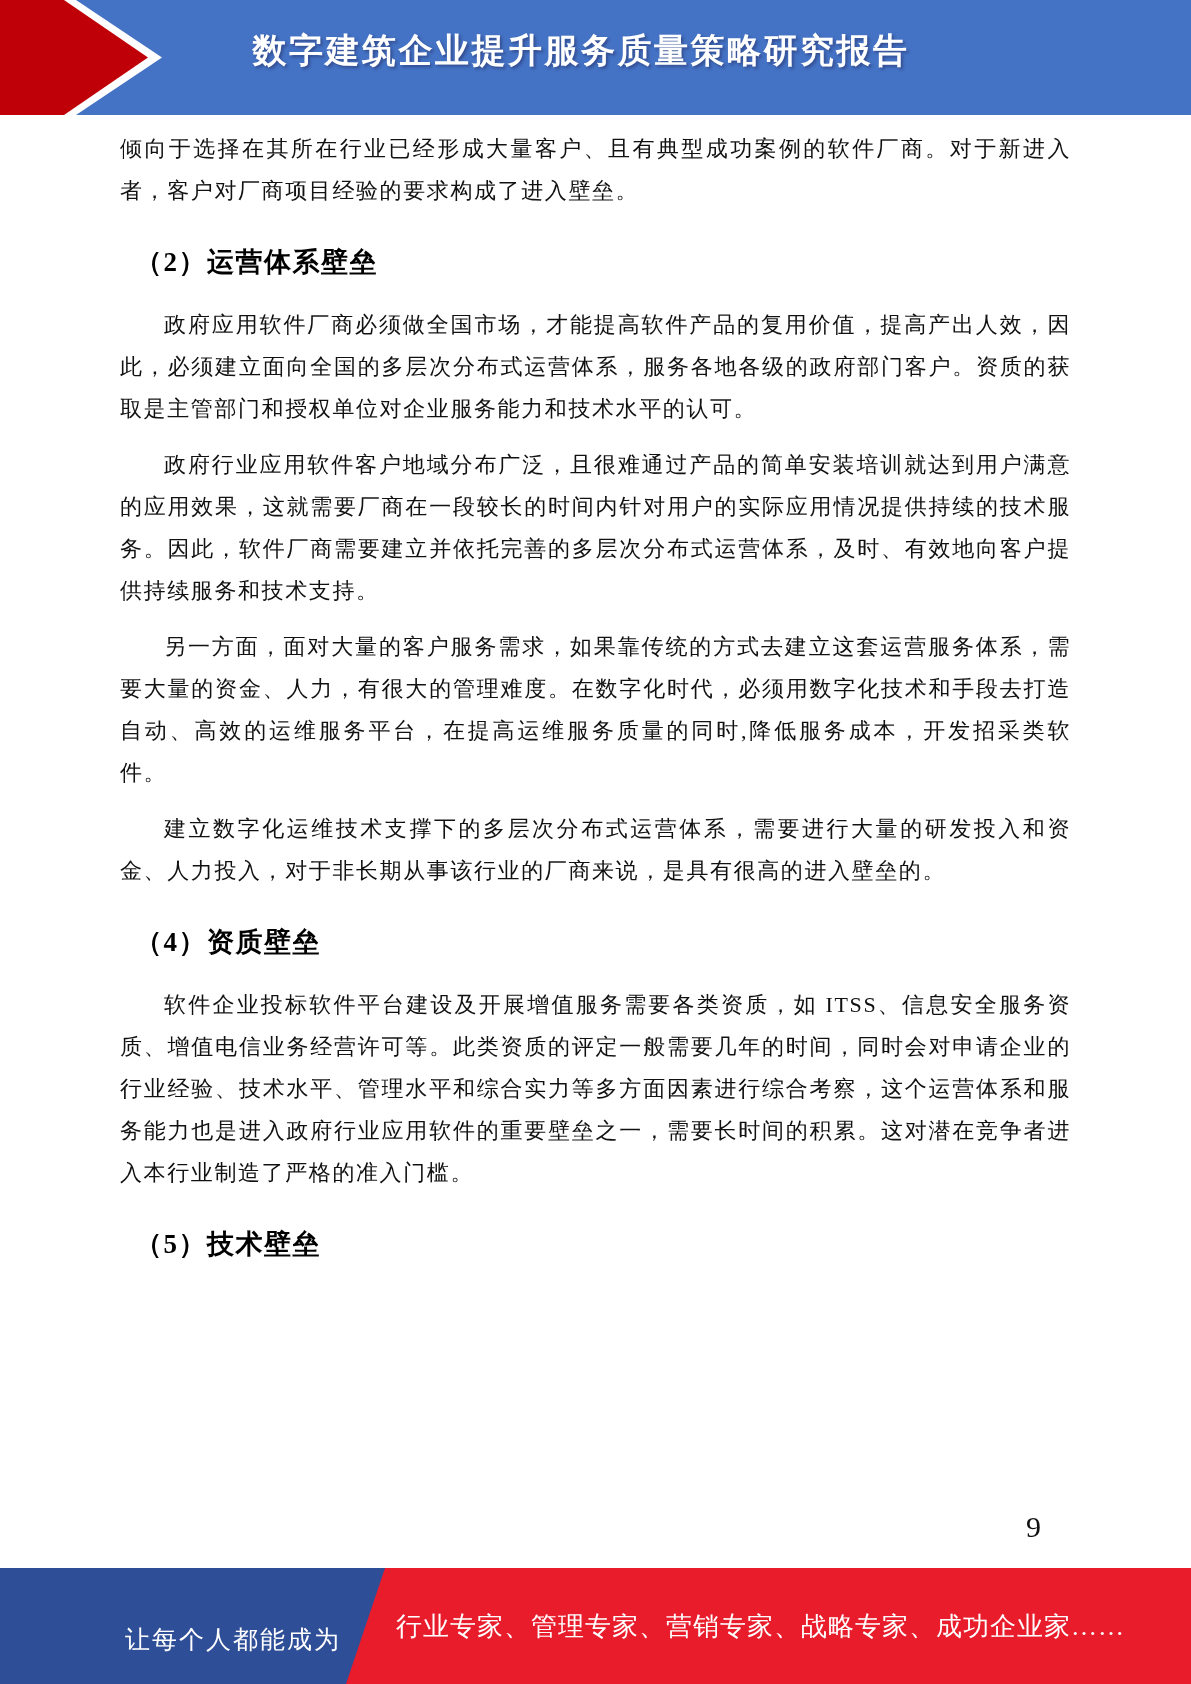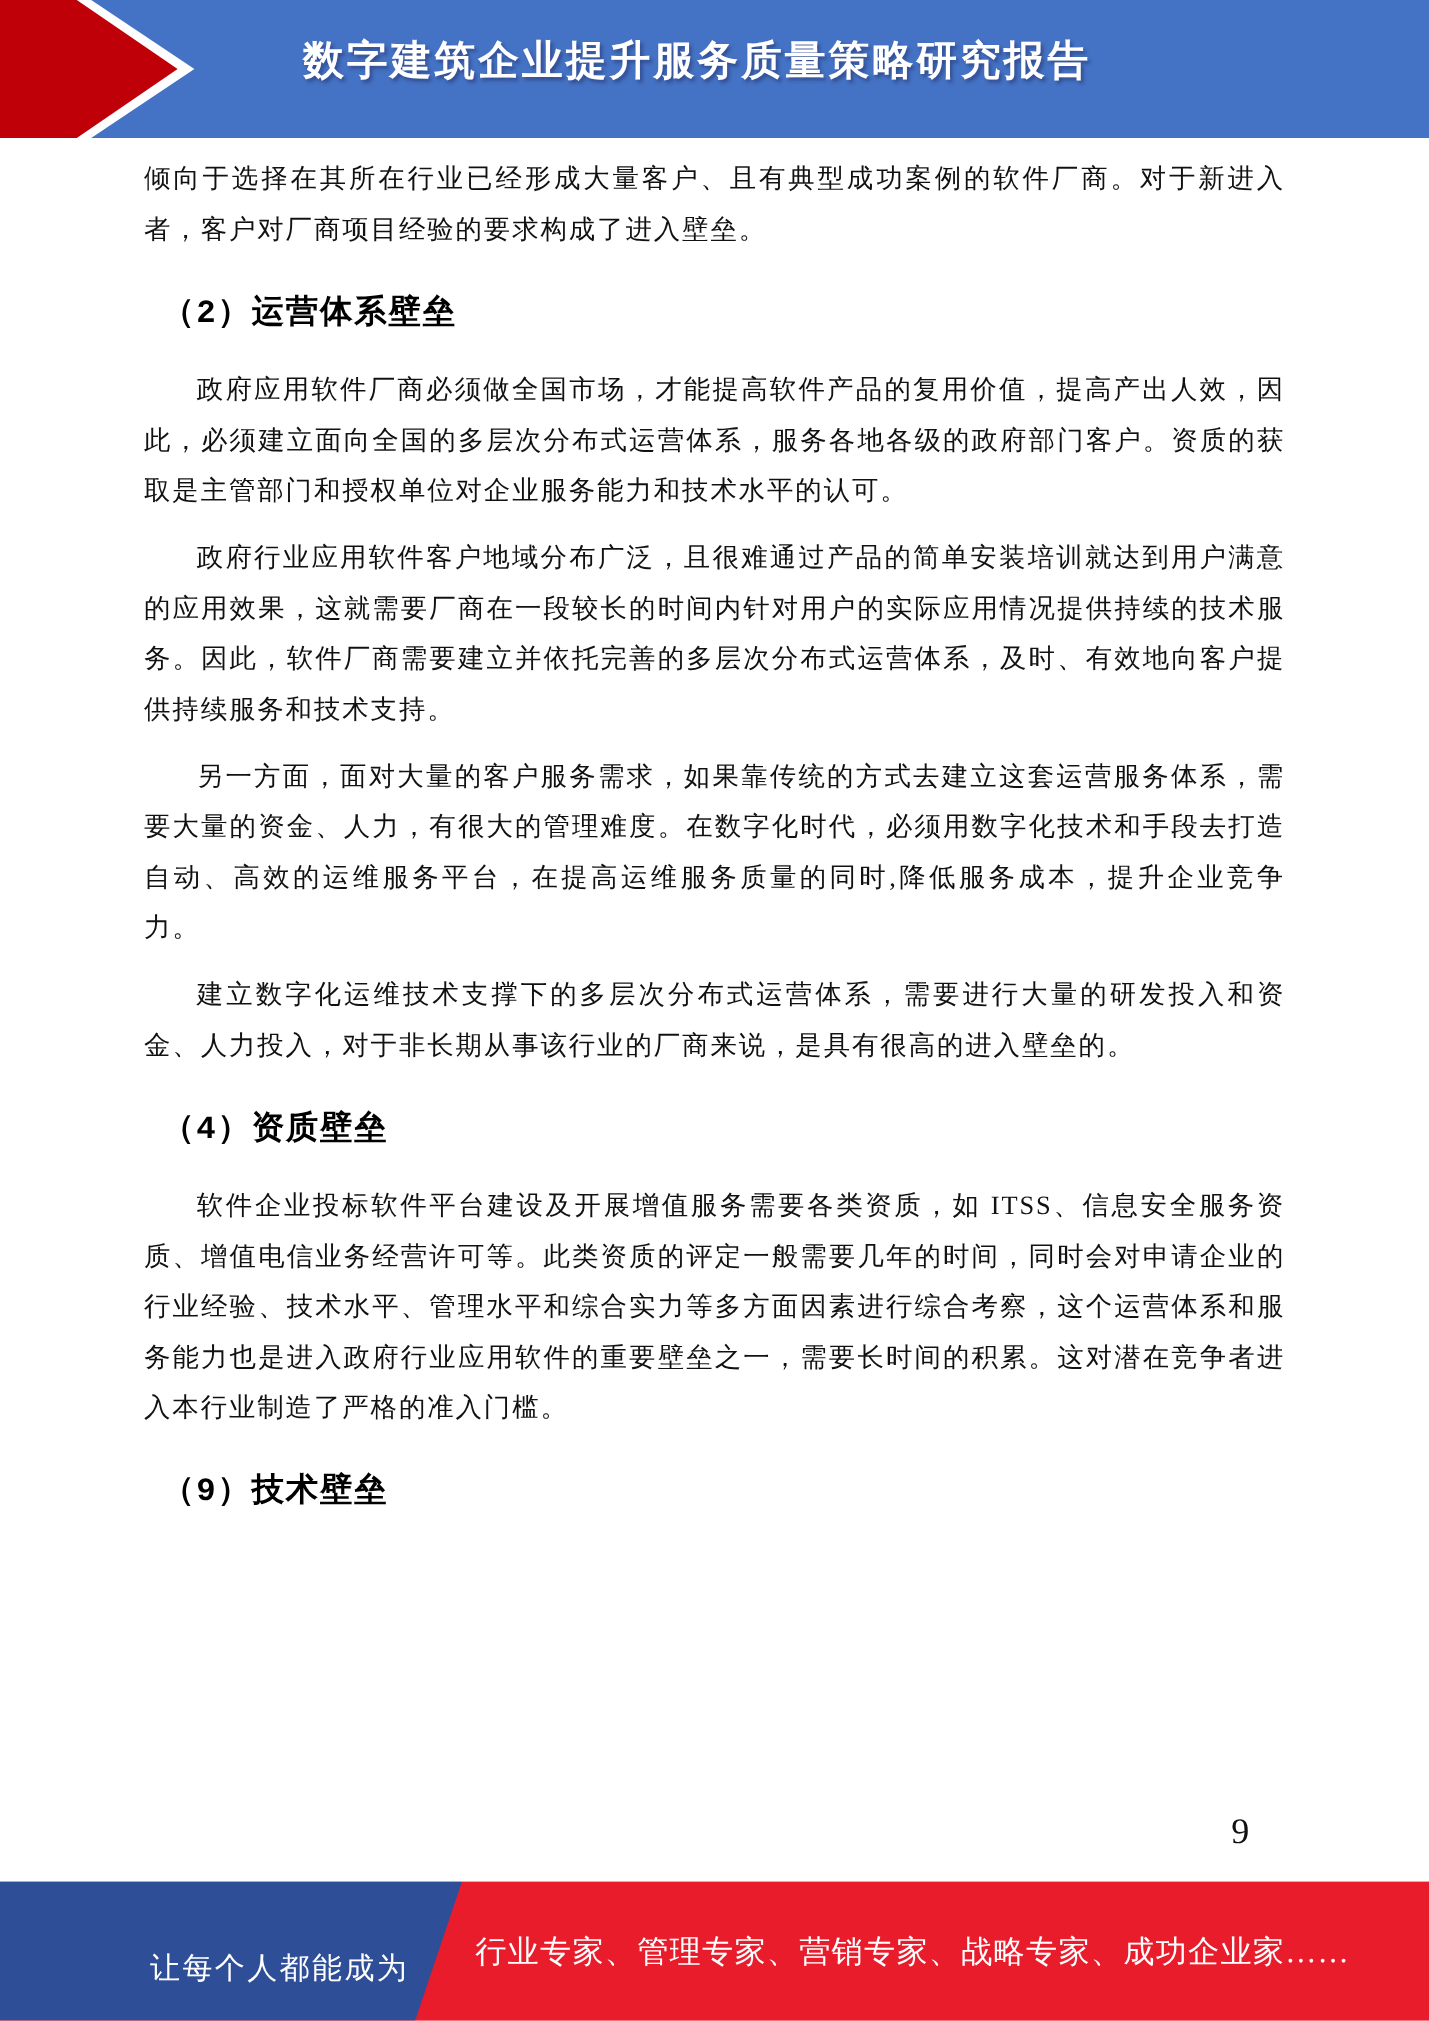--- a/index.html
+++ b/index.html
@@ -41,21 +41,21 @@
   }
   .para {
     font-size: 22px;
     line-height: 42px;
     letter-spacing: 1.6px;
     text-align: justify;
     margin: 0 0 14px 0;
   }
   .para.indent { text-indent: 2em; }
   .section-heading {
-    font-family: Liberation Mono, monospace;
+    font-family: Liberation Serif, serif;
     font-weight: bold;
     font-size: 27px;
     line-height: 40px;
     letter-spacing: 1.5px;
     color: #000000;
     margin: 30px 0 22px 15px;
   }
 
   
   .page-number {
@@ -98,27 +98,27 @@
   </svg>
   <div class="banner-title">数字建筑企业提升服务质量策略研究报告</div>
 </div>
 
 <div class="content">
   <p class="para">倾向于选择在其所在行业已经形成大量客户、且有典型成功案例的软件厂商。对于新进入者，客户对厂商项目经验的要求构成了进入壁垒。</p>
 
   <h2 class="section-heading">（2）运营体系壁垒</h2>
   <p class="para indent">政府应用软件厂商必须做全国市场，才能提高软件产品的复用价值，提高产出人效，因此，必须建立面向全国的多层次分布式运营体系，服务各地各级的政府部门客户。资质的获取是主管部门和授权单位对企业服务能力和技术水平的认可。</p>
   <p class="para indent">政府行业应用软件客户地域分布广泛，且很难通过产品的简单安装培训就达到用户满意的应用效果，这就需要厂商在一段较长的时间内针对用户的实际应用情况提供持续的技术服务。因此，软件厂商需要建立并依托完善的多层次分布式运营体系，及时、有效地向客户提供持续服务和技术支持。</p>
-  <p class="para indent">另一方面，面对大量的客户服务需求，如果靠传统的方式去建立这套运营服务体系，需要大量的资金、人力，有很大的管理难度。在数字化时代，必须用数字化技术和手段去打造自动、高效的运维服务平台，在提高运维服务质量的同时,降低服务成本，提升企业竞争力。</p>
+  <p class="para indent">另一方面，面对大量的客户服务需求，如果靠传统的方式去建立这套运营服务体系，需要大量的资金、人力，有很大的管理难度。在数字化时代，必须用数字化技术和手段去打造自动、高效的运维服务平台，在提高运维服务质量的同时,降低服务成本，开发招采类软件。</p>
   <p class="para indent">建立数字化运维技术支撑下的多层次分布式运营体系，需要进行大量的研发投入和资金、人力投入，对于非长期从事该行业的厂商来说，是具有很高的进入壁垒的。</p>
 
   <h2 class="section-heading">（4）资质壁垒</h2>
   <p class="para indent">软件企业投标软件平台建设及开展增值服务需要各类资质，如 ITSS、信息安全服务资质、增值电信业务经营许可等。此类资质的评定一般需要几年的时间，同时会对申请企业的行业经验、技术水平、管理水平和综合实力等多方面因素进行综合考察，这个运营体系和服务能力也是进入政府行业应用软件的重要壁垒之一，需要长时间的积累。这对潜在竞争者进入本行业制造了严格的准入门槛。</p>
 
-  <h2 class="section-heading">（9）技术壁垒</h2>
+  <h2 class="section-heading">（5）技术壁垒</h2>
 </div>
 
 <div class="page-number">9</div>
 
 <div class="footer">
   <div class="footer-blue"></div>
   <div class="footer-left">让每个人都能成为</div>
   <div class="footer-right">行业专家、管理专家、营销专家、战略专家、成功企业家……</div>
 </div>
 

